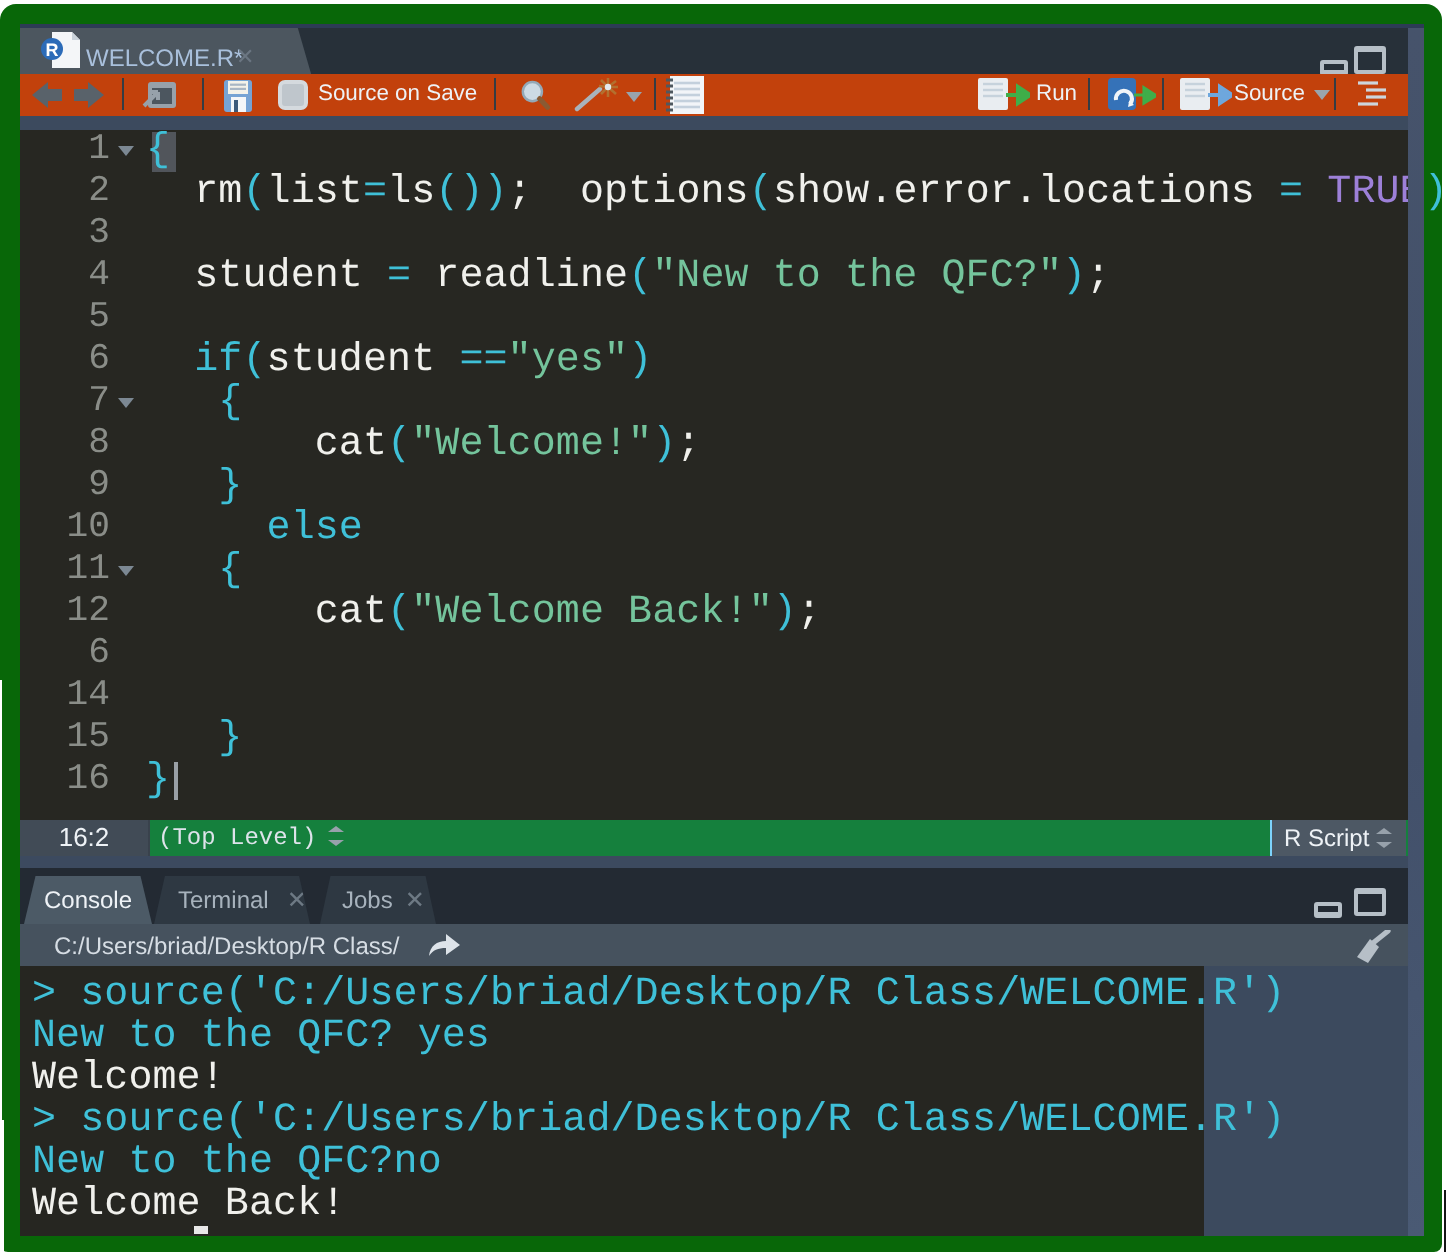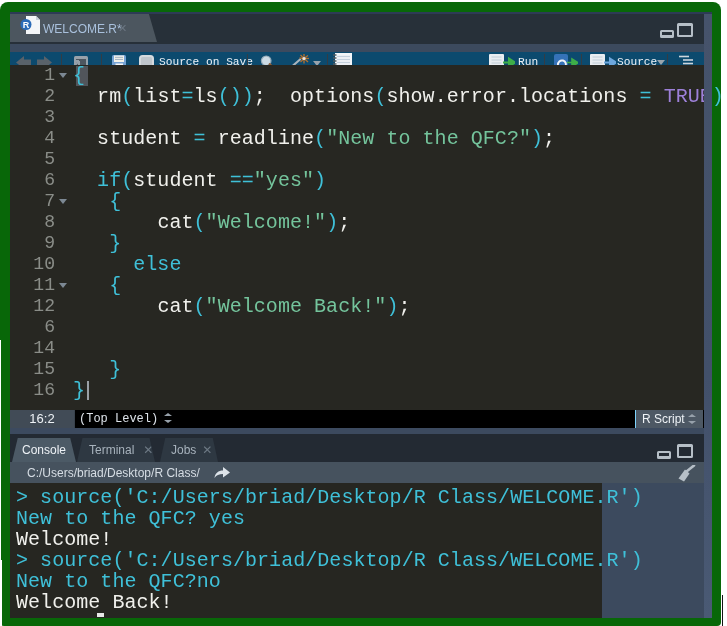--- a/index.html
+++ b/index.html
@@ -11,37 +11,37 @@
   
   #topline{left:0;top:0;width:702px;height:2px;background:#2d3b55;}
   #tabstrip{left:0;top:2px;width:694px;height:30px;background:#273039;}
   #edtab{left:0;top:2px;width:147px;height:28px;background:#4c565f;clip-path:polygon(0 100%,0 0,94.5% 0,100% 100%);}
   #edtab .tname{position:absolute;left:33px;top:8px;font-size:12px;color:#a9c0dc;}
   #edtab .tclose{position:absolute;left:108px;top:8px;font-size:11px;color:#6b7682;}
   
   .minic{width:10px;height:3px;border:2px solid #b6bfc7;border-bottom-width:3px;border-radius:1.5px;}
   .maxic{width:12px;height:9px;border:2px solid #b6bfc7;border-top-width:3px;border-radius:1.5px;}
   
-  #toolbar{left:0;top:40px;width:694px;height:21px;background:#0c4a6e;font-family:Liberation Mono, monospace;}
+  #toolbar{left:0;top:25px;width:694px;height:21px;background:#c2410c;}
   .sep{position:absolute;top:2px;width:1px;height:16px;background:#343c44;}
   .tbtext{position:absolute;top:4px;font-size:11.2px;color:#eef2f6;}
   
   #editor{left:0;top:53px;width:694px;height:345px;background:#272722;}
   #gutter{position:absolute;left:0;top:0;width:45px;height:341px;text-align:right;color:#8a8d88;font-family:"Liberation Mono",monospace;font-size:18.1px;line-height:21px;}
   #gutter div{height:21px;}
   pre.code{position:absolute;margin:0;font-family:"Liberation Mono",monospace;font-size:20px;line-height:21px;letter-spacing:0.05px;color:#f0f0ec;}
   #codepre{left:63px;top:0;}
   .c{color:#3fc0d8;}
   .g{color:#74c49c;}
   .p{color:#9d80d8;}
   .w{color:#f0f0ec;}
   .hl{}
   .fold{position:absolute;width:0;height:0;border-left:4px solid transparent;border-right:4px solid transparent;border-top:5px solid #7c8893;}
   
-  #statusbar{left:0;top:398px;width:702px;height:18px;background:#000000;}
+  #statusbar{left:0;top:398px;width:702px;height:18px;background:#15803d;}
   #statleft{position:absolute;left:0;top:0;width:64px;height:18px;background:#414b56;border-right:1px solid #39424c;color:#eef2f6;font-size:13px;line-height:18px;text-align:center;}
   #toplevel{position:absolute;top:0;height:18px;line-height:18px;color:#dde3ea;font-size:12px;font-family:Liberation Mono, monospace;}
   #rscript{position:absolute;left:625px;top:0;width:61px;height:18px;background:#4d5864;border-left:1px solid #7dd3fc;color:#eef2f6;font-size:12px;line-height:18px;padding-left:6px;}
   .updown{display:inline-block;position:relative;width:9px;height:12px;vertical-align:-2px;margin-left:6px;}
   .updown i{position:absolute;left:0;width:0;height:0;border-left:4px solid transparent;border-right:4px solid transparent;}
   .updown i.u{top:1px;border-bottom:3.5px solid #97a1ab;}
   .updown i.d{bottom:1px;border-top:3.5px solid #97a1ab;}
   
   #band{left:0;top:416px;width:702px;height:6px;background:#3c4a5f;}
   

